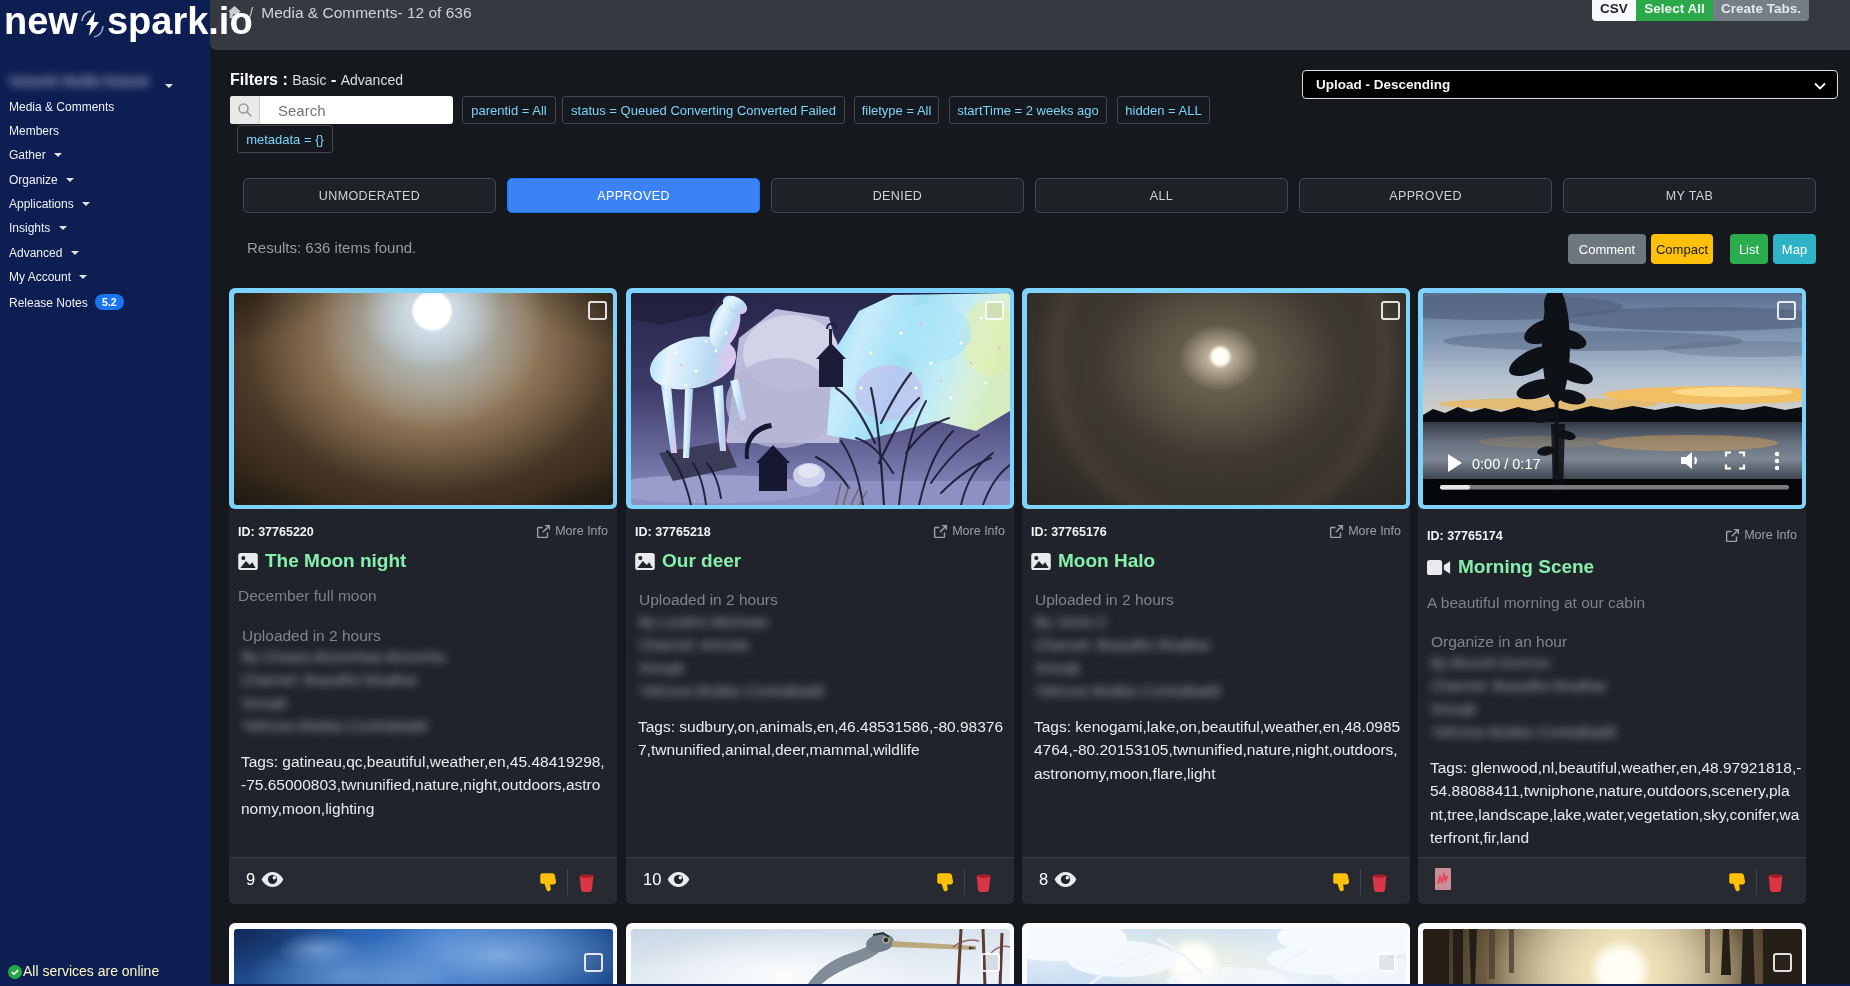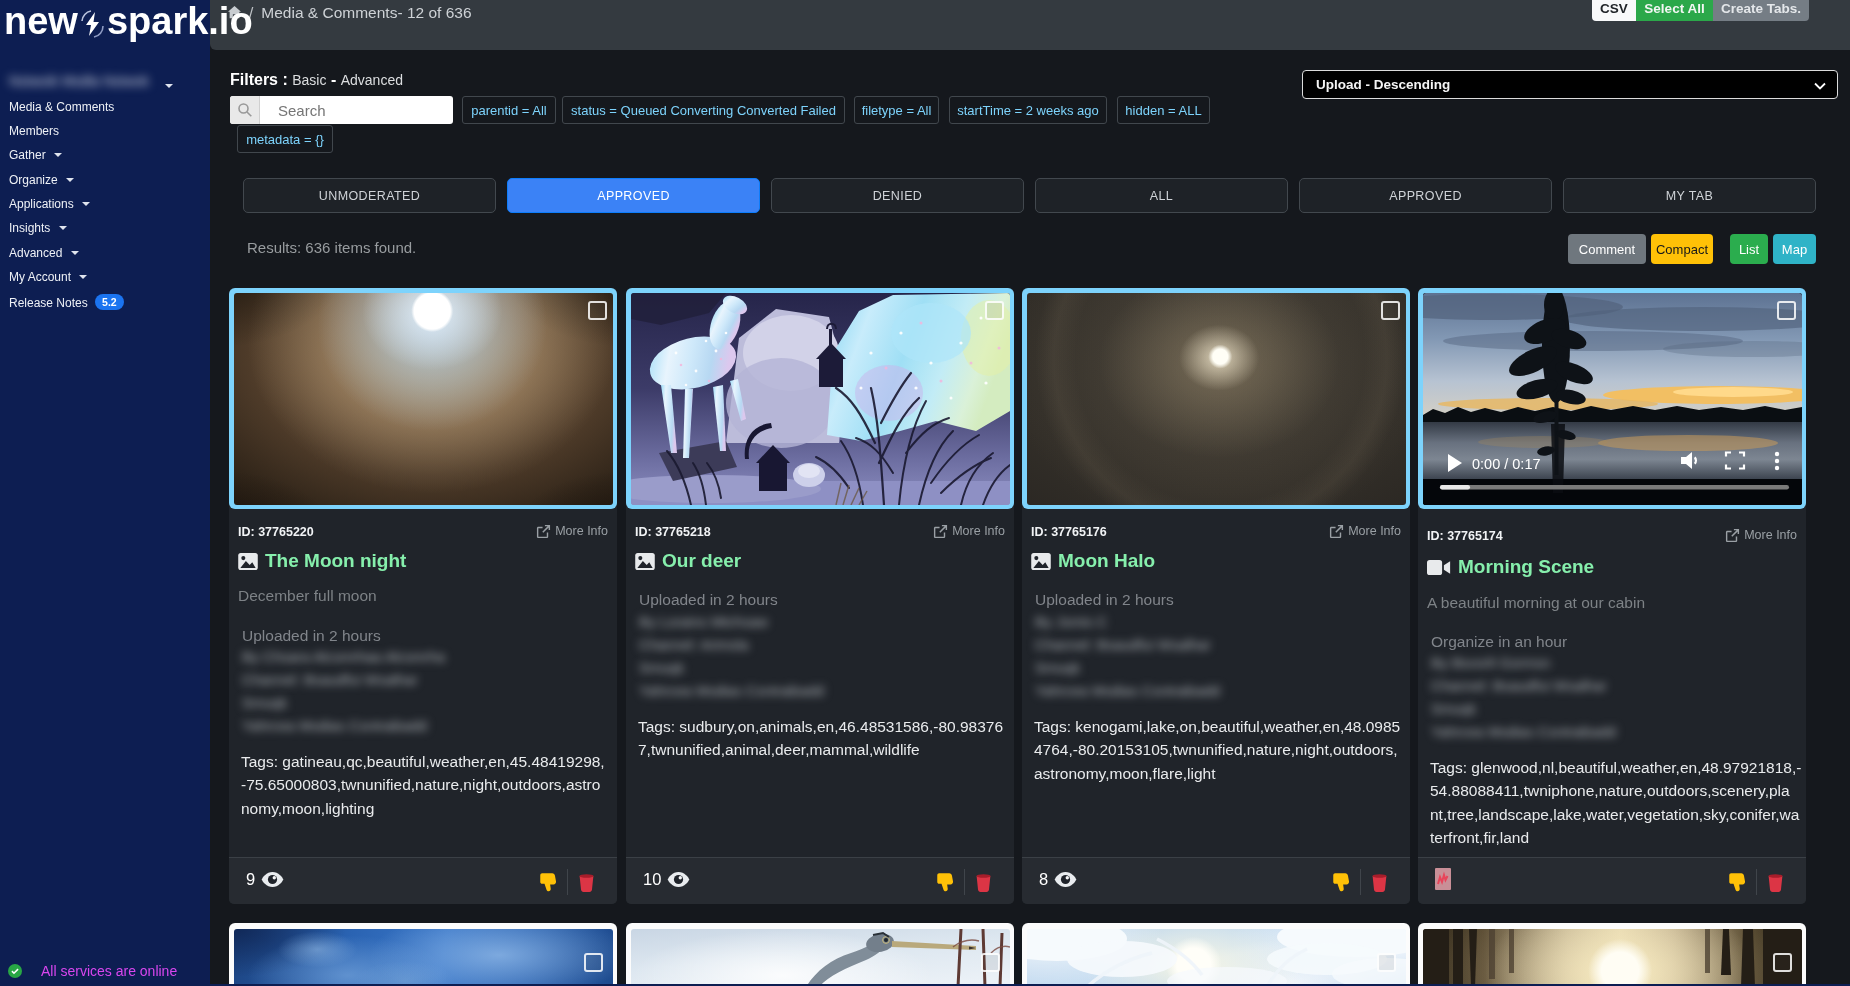--- a/index.html
+++ b/index.html
@@ -5,21 +5,21 @@
 *{margin:0;padding:0;box-sizing:border-box}
 html,body{width:1850px;height:986px;overflow:hidden}
 body{position:relative;background:#15181d;font-family:"Liberation Sans",sans-serif;}
 
 #sidebar{position:absolute;left:0;top:0;width:210px;height:986px;background:#0d1e52;z-index:5}
 #logo{position:absolute;left:4px;top:0px;font-size:38px;font-weight:700;color:#fff;letter-spacing:0px;white-space:nowrap}
 .snav{position:absolute;left:9px;font-size:12px;color:#eef1f6;white-space:nowrap}
 .caret{display:inline-block;width:0;height:0;border-left:4px solid transparent;border-right:4px solid transparent;border-top:4px solid #dfe4ee;vertical-align:2px;margin-left:5px}
 .bluru{filter:blur(5px);color:#cfd5e2}
 #badge52{display:inline-block;background:#1b74f0;color:#fff;font-size:10.5px;font-weight:bold;border-radius:9px;padding:2px 7px;margin-left:4px;vertical-align:1px}
-#services{position:absolute;left:8px;top:963px;font-size:14px;color:#d946ef;display:flex;align-items:center;gap:19px}
+#services{position:absolute;left:8px;top:963px;font-size:14px;color:#fef9c3;display:flex;align-items:flex-end;gap:1px}
 
 #topbar{position:absolute;left:210px;top:0;width:1640px;height:50px;background:#343a40;border-radius:0 0 0 6px}
 #crumb{position:absolute;left:18px;top:0;height:25px;display:flex;align-items:center;font-size:15.5px;color:#ced2d6;gap:8px}
 .tbtn{position:absolute;top:-15px;height:36px;font-size:13.5px;font-weight:bold;border-radius:4px;display:flex;align-items:flex-end;justify-content:center;padding-bottom:5px}
 #btncsv{left:1382px;width:44px;background:#f8f9fa;color:#212529;border-radius:4px 0 0 4px}
 #btnsel{left:1426px;width:77px;background:#2ba84a;color:#f2f7f3;border-radius:0}
 #btntabs{left:1503px;width:96px;background:#757d85;color:#e4e7ea;border-radius:0 4px 4px 0}
 
 #filtersline{position:absolute;left:230px;top:71px;color:#fff}
 #filtersline .f1{font-size:16px;font-weight:bold}

